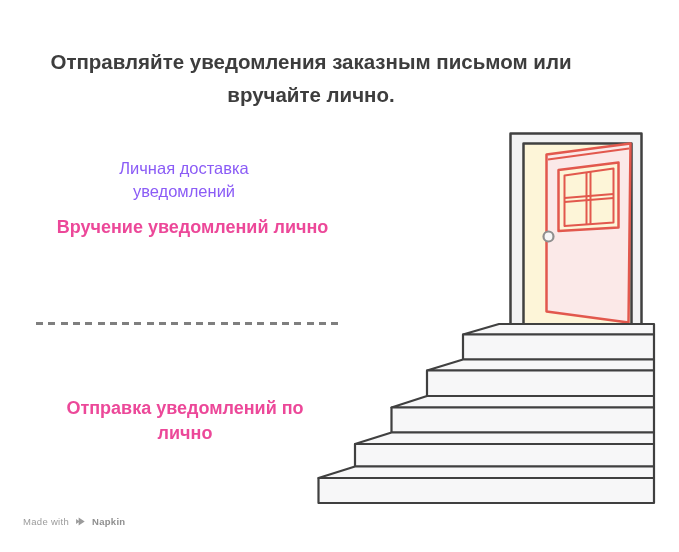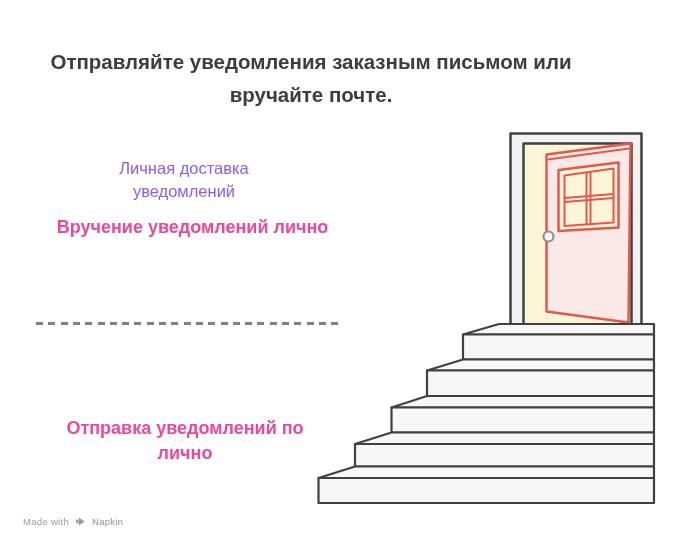--- a/index.html
+++ b/index.html
@@ -10,40 +10,40 @@
          font-size:20.5px;font-weight:700;line-height:33px;color:#3d3d3d;}
 
   .label{position:absolute;text-align:center;color:#3f3f3f;}
   .label .ln{display:block;}
   .sub-label{font-size:16.5px;font-weight:500;line-height:23px;color:#8b5cf6;}
   .main-label{font-size:18px;font-weight:700;line-height:25px;color:#ec4899;}
 
   .sub1{left:34px;top:157px;width:300px;}
   .main1{left:20px;top:215px;width:345px;}
   .sub2{left:34px;top:338px;width:300px;}
-  .main2{left:20px;top:396px;width:330px;margin-top:20px;}
+  .main2{left:20px;top:396px;width:330px;}
 
   .dashed-line{position:absolute;left:36px;top:322px;width:308px;height:3px;
     background:repeating-linear-gradient(90deg,#7f7f7f 0 7px,transparent 7px 12.3px);}
 
   .illustration{position:absolute;left:0;top:0;width:679px;height:552px;}
 
   .footer{position:absolute;left:23px;top:516px;display:flex;align-items:flex-start;gap:4px;
           font-size:9.5px;letter-spacing:.3px;color:#9b9b9b;}
-  .footer .brand{color:#8f8f8f;font-weight:400;}
+  .footer .brand{color:#8f8f8f;font-weight:700;}
   .footer .logo{display:inline-flex;margin:0 2px;}
 </style>
 </head>
 <body>
 
 <div class="canvas">
 
   <div class="title">
     <div class="ln">Отправляйте уведомления заказным письмом или</div>
-    <div class="ln">вручайте почте.</div>
+    <div class="ln">вручайте лично.</div>
   </div>
 
   <div class="label sub-label sub1">
     <span class="ln">Личная доставка</span>
     <span class="ln">уведомлений</span>
   </div>
   <div class="label main-label main1">
     <span class="ln">Вручение уведомлений лично</span>
   </div>
 

